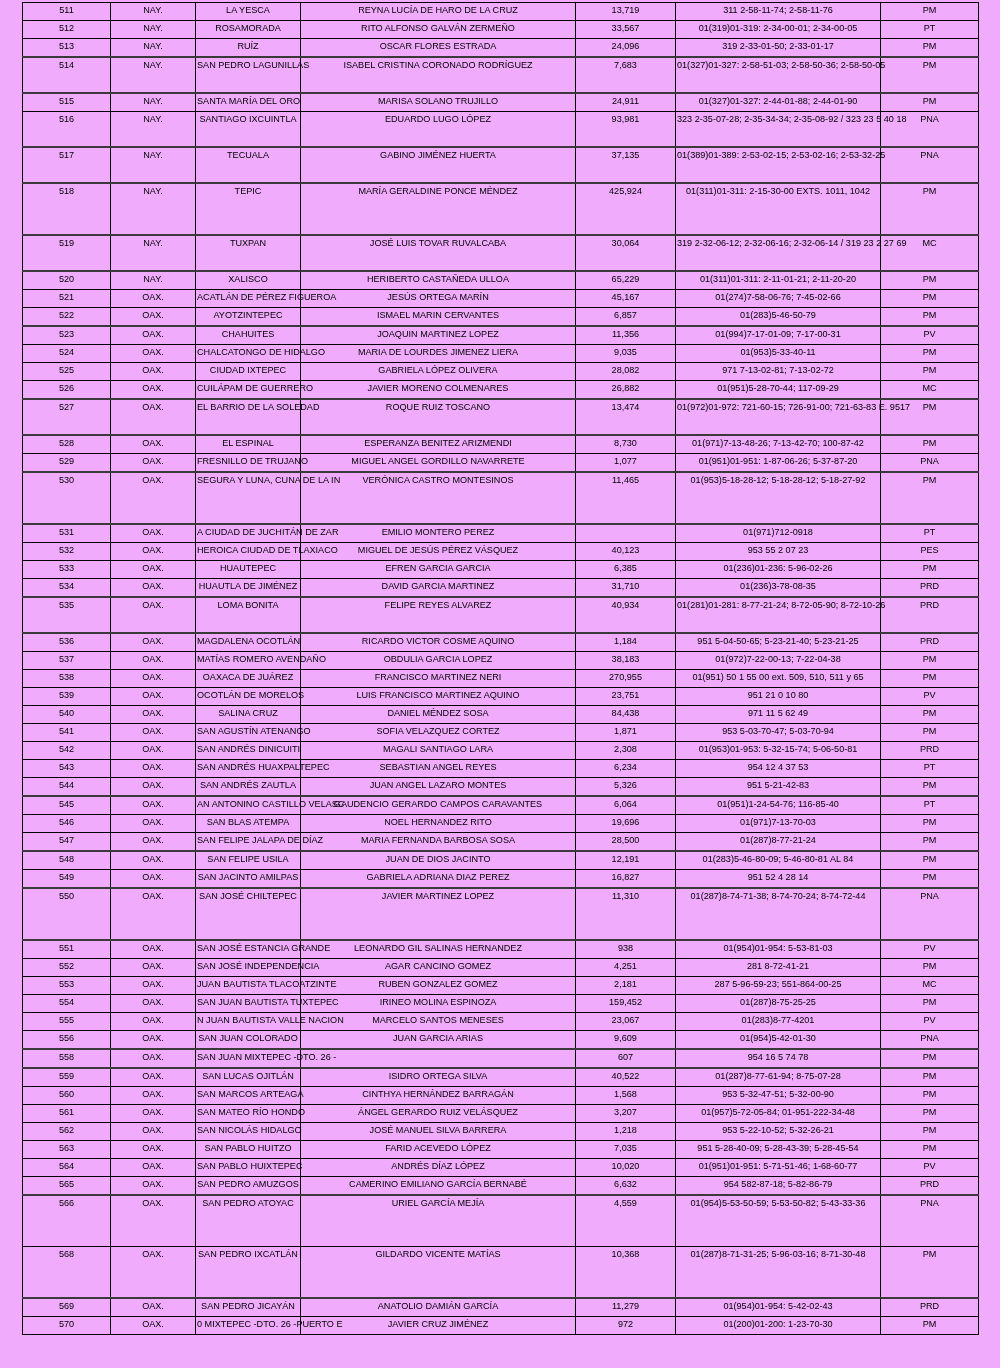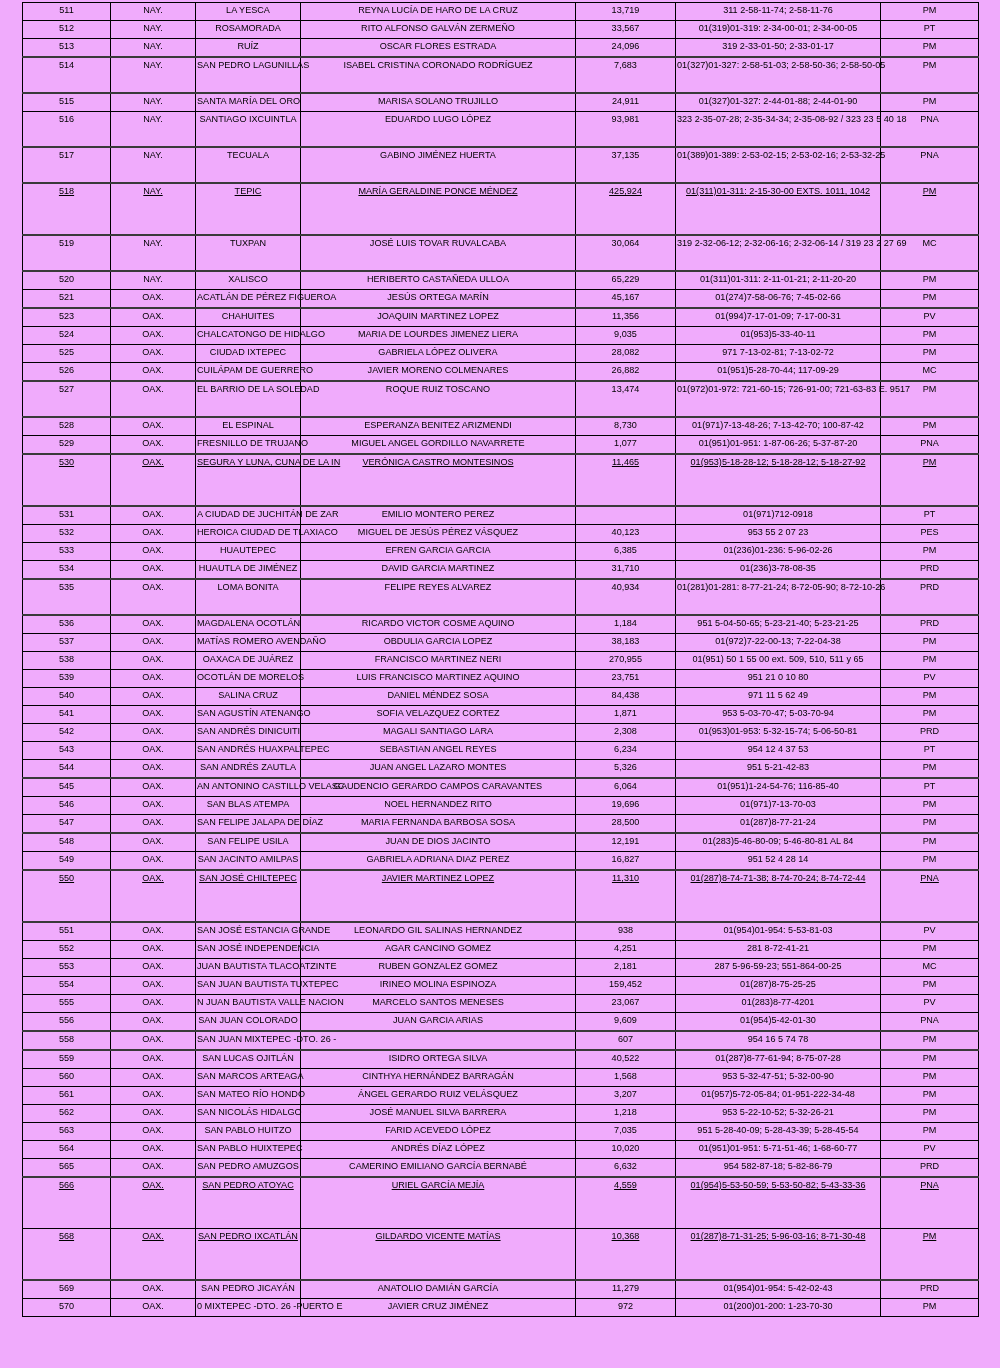--- a/index.html
+++ b/index.html
@@ -50,21 +50,21 @@
     overflow: hidden;
     text-overflow: clip;
   }
   td.cell-phone {
     white-space: normal;
     word-break: normal;
     overflow: hidden;
   }
   td.cell-person { overflow: hidden; }
   tr.r-tall td { height: 30px; }
-  tr.r-xtall td { height: 46px; text-decoration: underline; }
+  tr.r-xtall td { height: 46px; }
   tr.r-norm td { height: 13px; }
 
   
   tr.sep-top td { border-top: 2px solid #3a3a3a; }
 </style>
 </head>
 <body>
 
 <div id="sheet">
   <table class="grid">
@@ -170,20 +170,29 @@
         </tr>
         <tr class="r-norm">
           <td class="cell-num">521</td>
           <td class="cell-state">OAX.</td>
           <td class="cell-muni">ACATLÁN DE PÉREZ FIGUEROA</td>
           <td class="cell-person">JESÚS ORTEGA MARÍN</td>
           <td class="cell-pop">45,167</td>
           <td class="cell-phone">01(274)7-58-06-76; 7-45-02-66</td>
           <td class="cell-party">PM</td>
         </tr>
+        <tr class="r-norm">
+          <td class="cell-num">522</td>
+          <td class="cell-state">OAX.</td>
+          <td class="cell-muni">AYOTZINTEPEC</td>
+          <td class="cell-person">ISMAEL MARIN CERVANTES</td>
+          <td class="cell-pop">6,857</td>
+          <td class="cell-phone">01(283)5-46-50-79</td>
+          <td class="cell-party">PM</td>
+        </tr>
         <tr class="r-norm sep-top">
           <td class="cell-num">523</td>
           <td class="cell-state">OAX.</td>
           <td class="cell-muni">CHAHUITES</td>
           <td class="cell-person">JOAQUIN MARTINEZ LOPEZ</td>
           <td class="cell-pop">11,356</td>
           <td class="cell-phone">01(994)7-17-01-09; 7-17-00-31</td>
           <td class="cell-party">PV</td>
         </tr>
         <tr class="r-norm">

